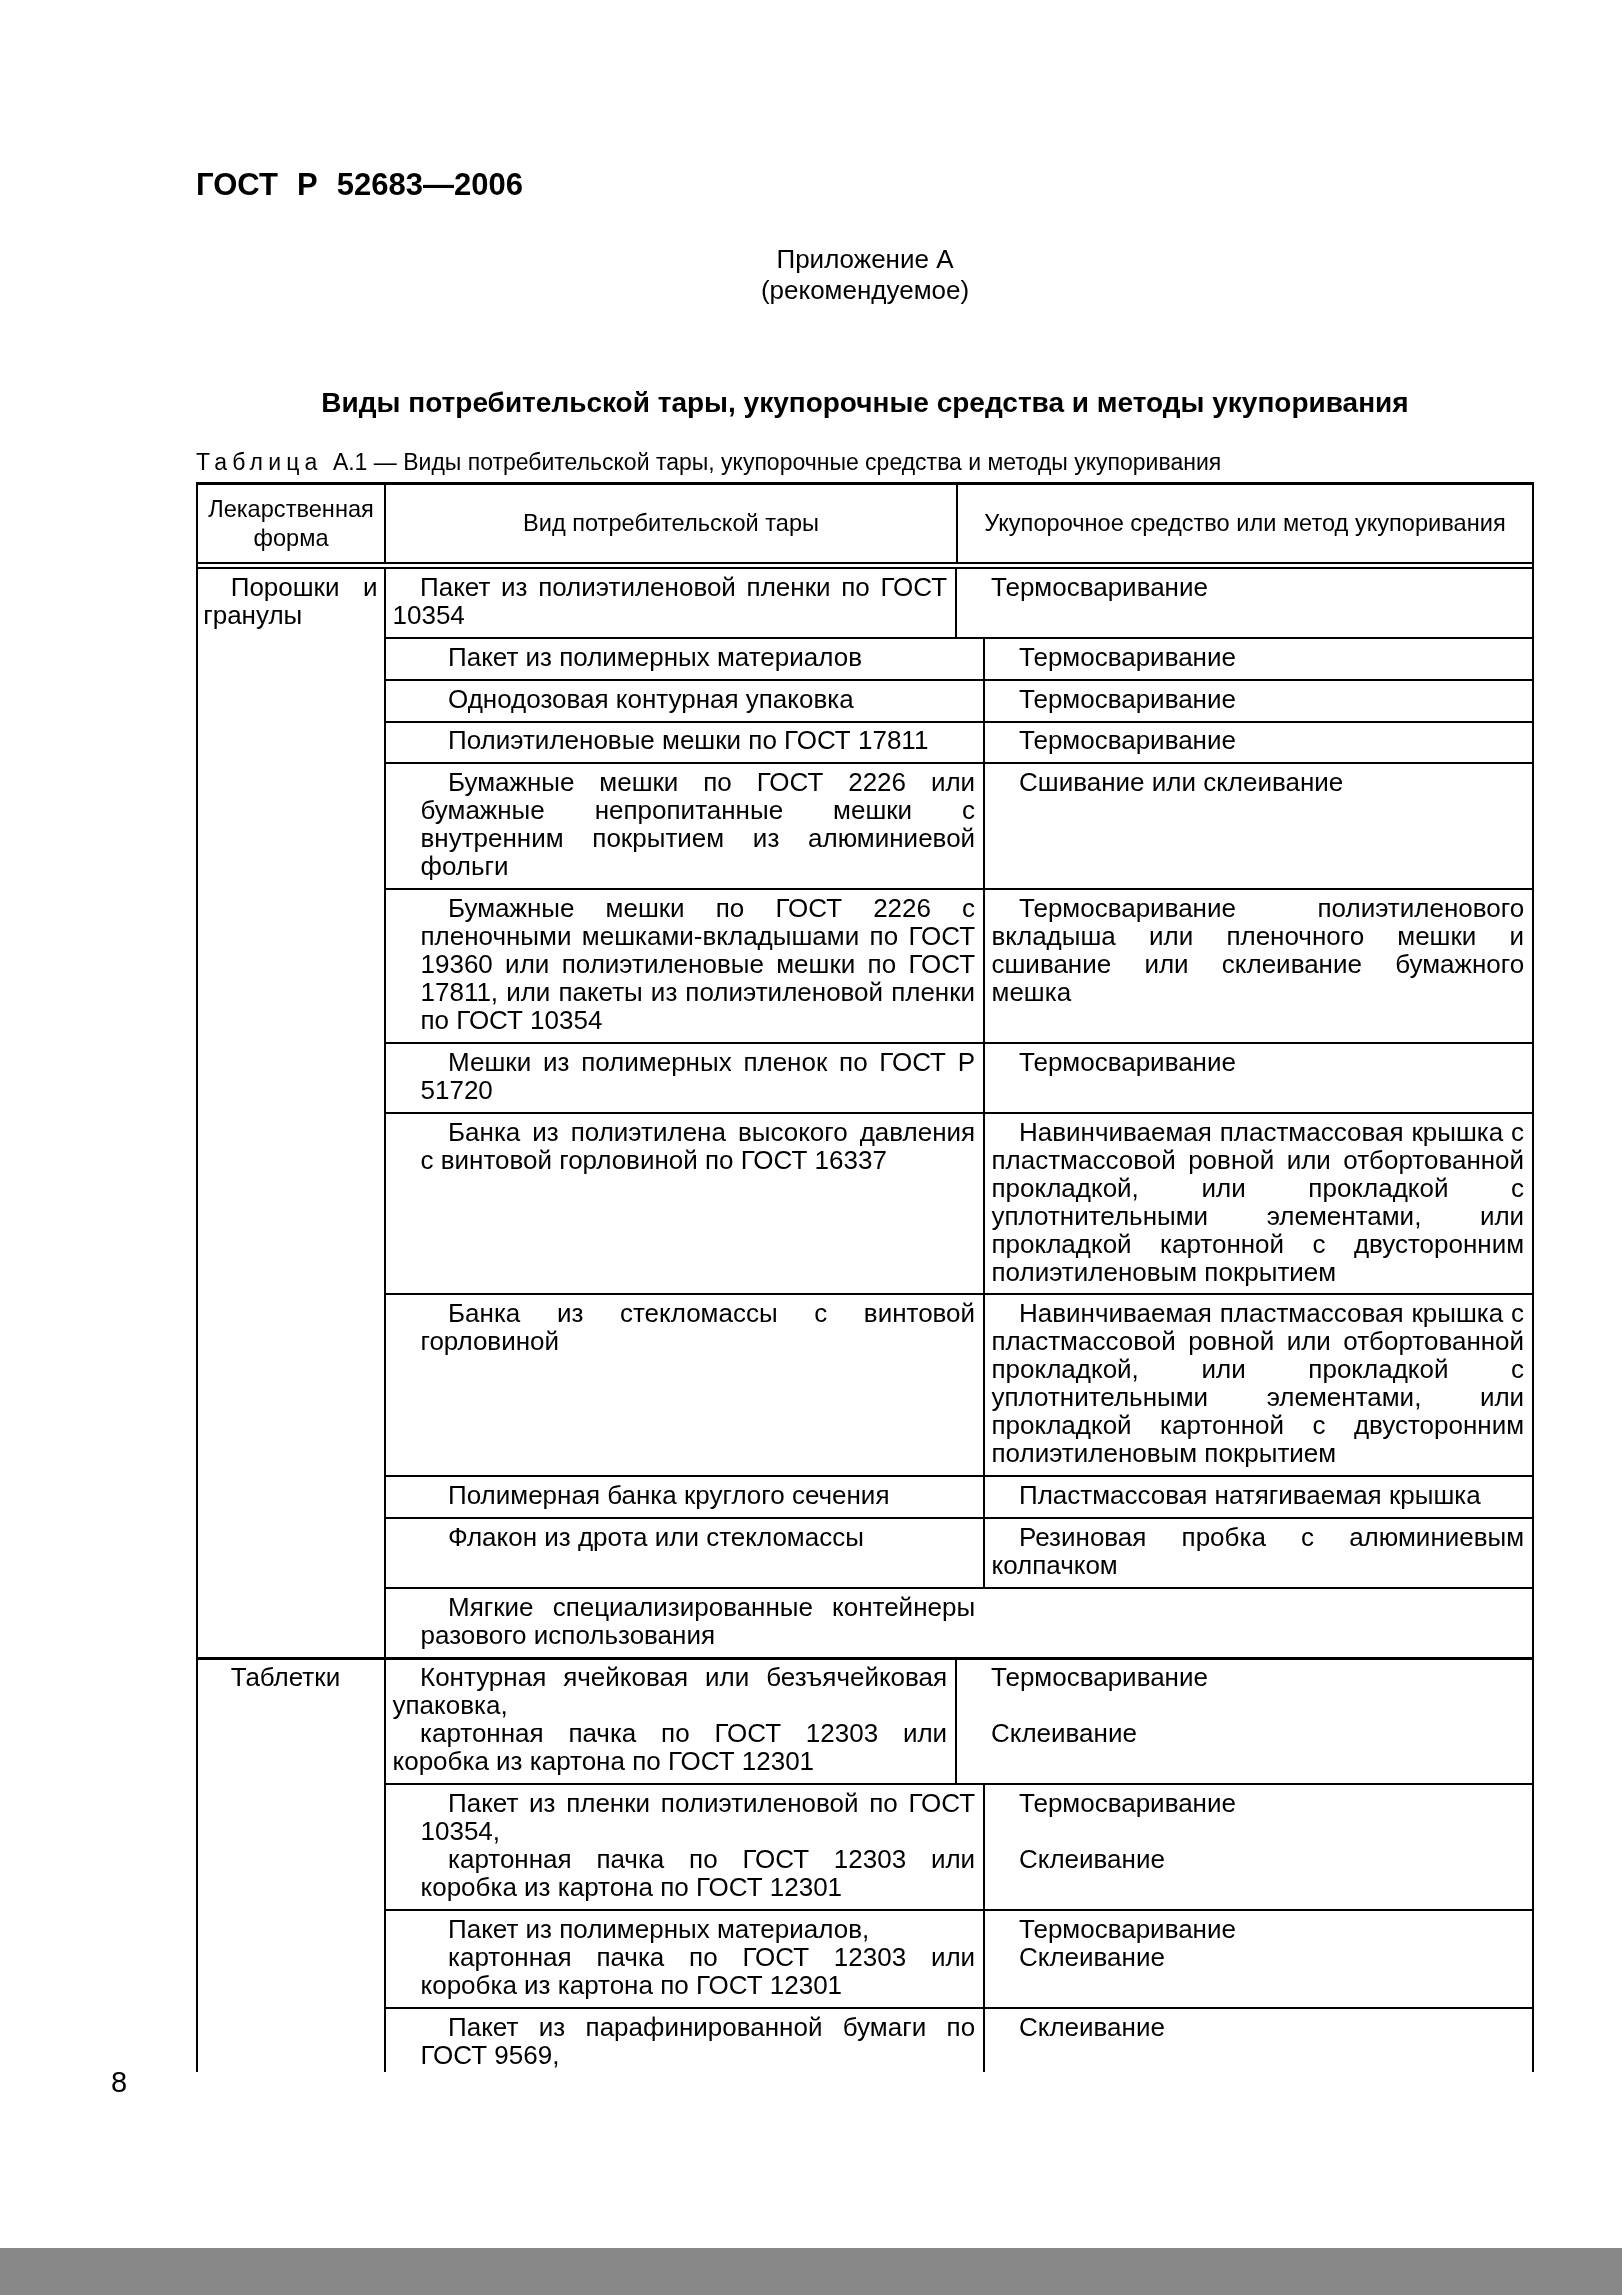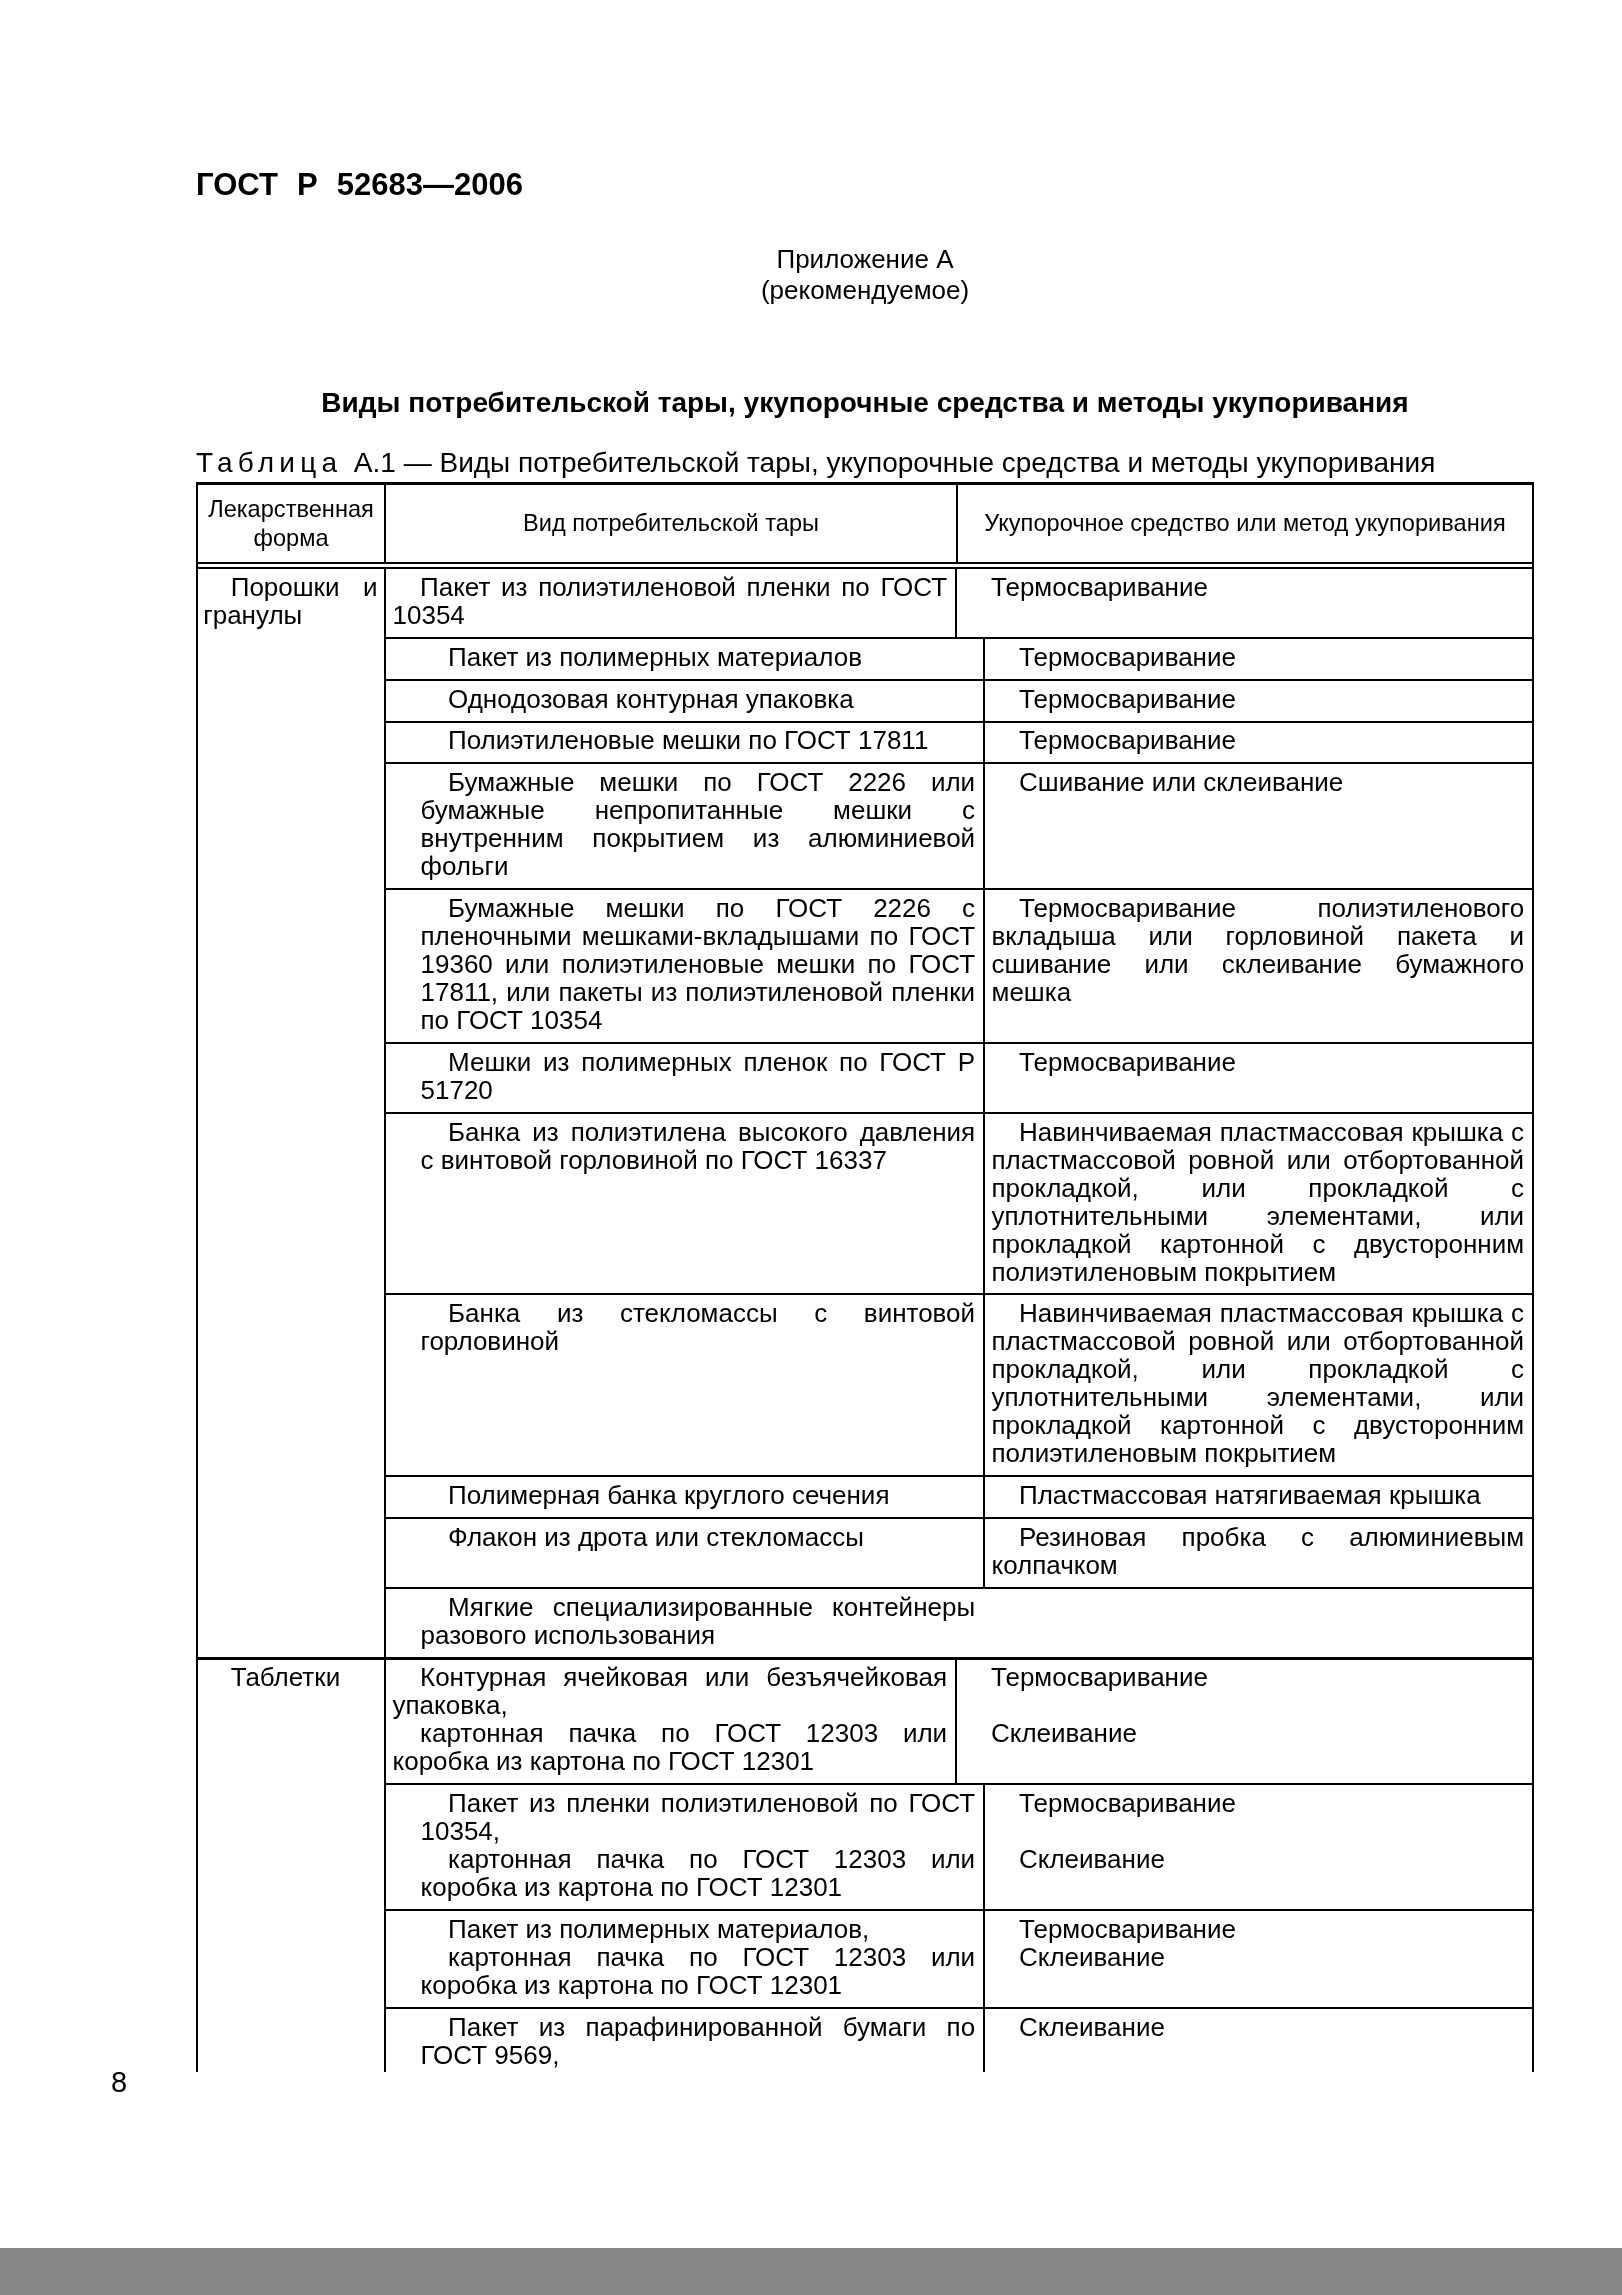--- a/index.html
+++ b/index.html
@@ -32,21 +32,21 @@
     margin: 80px 0 0 196px;
     width: 1338px;
     text-align: center;
     font-weight: bold;
     font-size: 28px;
     line-height: 33px;
   }
   .caption {
     margin: 29px 0 0 196px;
     width: 1338px;
-    font-size: 28px;
+    font-size: 23px;
     line-height: 29px;
   }
   .cap-label { letter-spacing: 5.2px; }
   .cap-num { margin-left: 3.9px; }
   .tbl {
     box-sizing: border-box;
     margin: 5.2px 0 0 196px;
     width: 1338px;
     max-height: 1590px;
     overflow: hidden;
@@ -171,21 +171,21 @@
               </div>
               <div class="cell c3">
                 <p class="para">Сшивание или склеивание</p>
               </div>
             </div>
             <div class="trow">
               <div class="cell">
                 <p class="para">Бумажные мешки по ГОСТ 2226 с пленочными мешками-вкладышами по ГОСТ 19360 или полиэтиленовые мешки по ГОСТ 17811, или пакеты из полиэтиленовой пленки по ГОСТ 10354</p>
               </div>
               <div class="cell c3">
-                <p class="para">Термосваривание полиэтиленового вкладыша или горловиной пакета и сшивание или склеивание бумажного мешка</p>
+                <p class="para">Термосваривание полиэтиленового вкладыша или пленочного мешки и сшивание или склеивание бумажного мешка</p>
               </div>
             </div>
             <div class="trow">
               <div class="cell">
                 <p class="para">Мешки из полимерных пленок по ГОСТ Р 51720</p>
               </div>
               <div class="cell c3">
                 <p class="para">Термосваривание</p>
               </div>
             </div>

